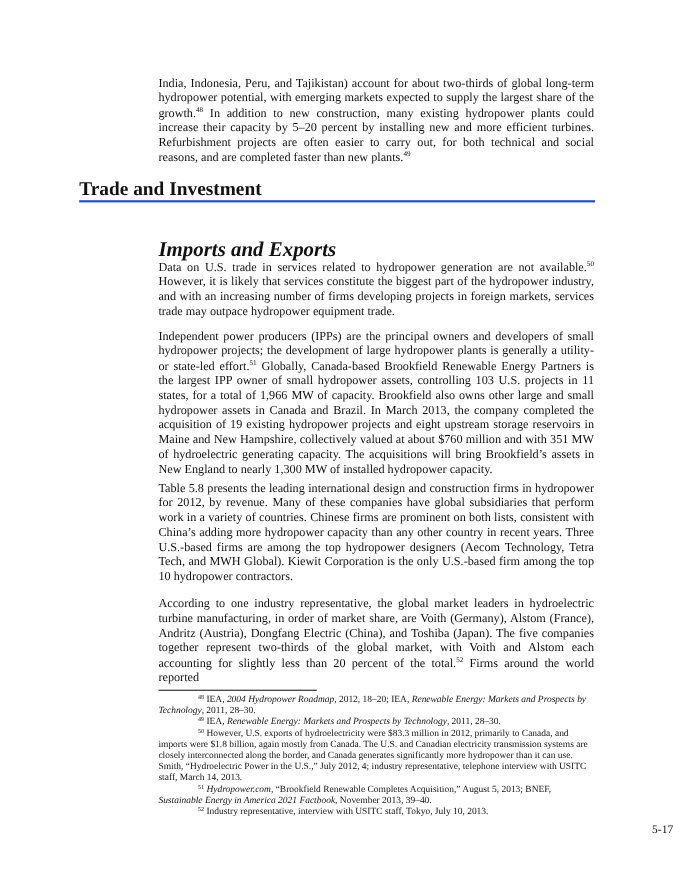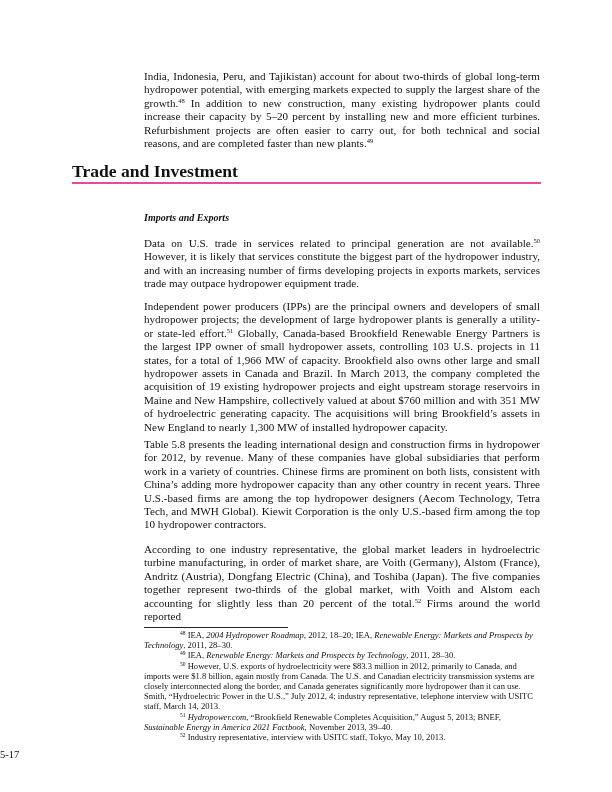--- a/index.html
+++ b/index.html
@@ -31,29 +31,29 @@
     }
     .section-heading {
       position: absolute;
       left: 72px;
       top: 161px;
       width: 469px;
       margin: 0;
       font-size: 17.6px;
       font-weight: bold;
       line-height: 20px;
-      border-bottom: 2px solid #ec4899;
+      border-bottom: 2px solid #1d4ed8;
       padding-bottom: 1px;
     }
     .subsection-heading {
       position: absolute;
       left: 144px;
-      top: 210px;
+      top: 220px;
       margin: 0;
-      font-size: 10px;
+      font-size: 19px;
       font-weight: bold;
       font-style: italic;
       line-height: 16px;
     }
     .footnote-rule {
       position: absolute;
       left: 144px;
       top: 627px;
       width: 144px;
       height: 0;
@@ -74,46 +74,46 @@
     }
     .footnote sup {
       font-size: 5.5px;
       vertical-align: 3px;
     }
     .page-number {
       position: absolute;
       left: 0;
       top: 749px;
       width: 612px;
-      text-align: left;
+      text-align: right;
       font-size: 10.5px;
       line-height: 12px;
       margin: 0;
     }
   </style>
 </head>
 <body>
 
 <p class="body-text" style="top: 70px;"><span>India, Indonesia, Peru, and Tajikistan) account for about two-thirds of global long-term hydropower potential, with emerging markets expected to supply the largest share of the growth.</span><sup>48</sup><span> In addition to new construction, many existing hydropower plants could increase their capacity by 5–20 percent by installing new and more efficient turbines. Refurbishment projects are often easier to carry out, for both technical and social reasons, and are completed faster than new plants.</span><sup>49</sup></p>
 
 <h1 class="section-heading">Trade and Investment</h1>
 
 <h2 class="subsection-heading">Imports and Exports</h2>
 
-<p class="body-text" style="top: 237px;"><span>Data on U.S. trade in services related to principal generation are not available.</span><sup>50</sup><span> However, it is likely that services constitute the biggest part of the hydropower industry, and with an increasing number of firms developing projects in exports markets, services trade may outpace hydropower equipment trade.</span></p>
+<p class="body-text" style="top: 237px;"><span>Data on U.S. trade in services related to hydropower generation are not available.</span><sup>50</sup><span> However, it is likely that services constitute the biggest part of the hydropower industry, and with an increasing number of firms developing projects in foreign markets, services trade may outpace hydropower equipment trade.</span></p>
 
 <p class="body-text" style="top: 300px;"><span>Independent power producers (IPPs) are the principal owners and developers of small hydropower projects; the development of large hydropower plants is generally a utility- or state-led effort.</span><sup>51</sup><span> Globally, Canada-based Brookfield Renewable Energy Partners is the largest IPP owner of small hydropower assets, controlling 103 U.S. projects in 11 states, for a total of 1,966 MW of capacity. Brookfield also owns other large and small hydropower assets in Canada and Brazil. In March 2013, the company completed the acquisition of 19 existing hydropower projects and eight upstream storage reservoirs in Maine and New Hampshire, collectively valued at about $760 million and with 351 MW of hydroelectric generating capacity. The acquisitions will bring Brookfield’s assets in New England to nearly 1,300 MW of installed hydropower capacity.</span></p>
 
 <p class="body-text" style="top: 438px;"><span>Table 5.8 presents the leading international design and construction firms in hydropower for 2012, by revenue. Many of these companies have global subsidiaries that perform work in a variety of countries. Chinese firms are prominent on both lists, consistent with China’s adding more hydropower capacity than any other country in recent years. Three U.S.-based firms are among the top hydropower designers (Aecom Technology, Tetra Tech, and MWH Global). Kiewit Corporation is the only U.S.-based firm among the top 10 hydropower contractors.</span></p>
 
 <p class="body-text" style="top: 543px;"><span>According to one industry representative, the global market leaders in hydroelectric turbine manufacturing, in order of market share, are Voith (Germany), Alstom (France), Andritz (Austria), Dongfang Electric (China), and Toshiba (Japan). The five companies together represent two-thirds of the global market, with Voith and Alstom each accounting for slightly less than 20 percent of the total.</span><sup>52</sup><span> Firms around the world reported</span></p>
 
 <div class="footnote-rule"></div>
 
 <div class="footnotes">
   <p class="footnote"><sup>48</sup><span> IEA, </span><i>2004 Hydropower Roadmap</i><span>, 2012, 18–20; IEA, </span><i>Renewable Energy: Markets and Prospects by Technology</i><span>, 2011, 28–30.</span></p>
   <p class="footnote"><sup>49</sup><span> IEA, </span><i>Renewable Energy: Markets and Prospects by Technology</i><span>, 2011, 28–30.</span></p>
   <p class="footnote"><sup>50</sup><span> However, U.S. exports of hydroelectricity were $83.3 million in 2012, primarily to Canada, and imports were $1.8 billion, again mostly from Canada. The U.S. and Canadian electricity transmission systems are closely interconnected along the border, and Canada generates significantly more hydropower than it can use. Smith, “Hydroelectric Power in the U.S.,” July 2012, 4; industry representative, telephone interview with USITC staff, March 14, 2013.</span></p>
   <p class="footnote"><sup>51</sup> <i>Hydropower.com</i><span>, “Brookfield Renewable Completes Acquisition,” August 5, 2013; BNEF, </span><i>Sustainable Energy in America 2021 Factbook,</i><span> November 2013, 39–40.</span></p>
-  <p class="footnote"><sup>52</sup><span> Industry representative, interview with USITC staff, Tokyo, May 10, 2013.</span></p>
+  <p class="footnote"><sup>52</sup><span> Industry representative, interview with USITC staff, Tokyo, July 10, 2013.</span></p>
 </div>
 
 <p class="page-number">5-17</p>
 
 </body></html>

